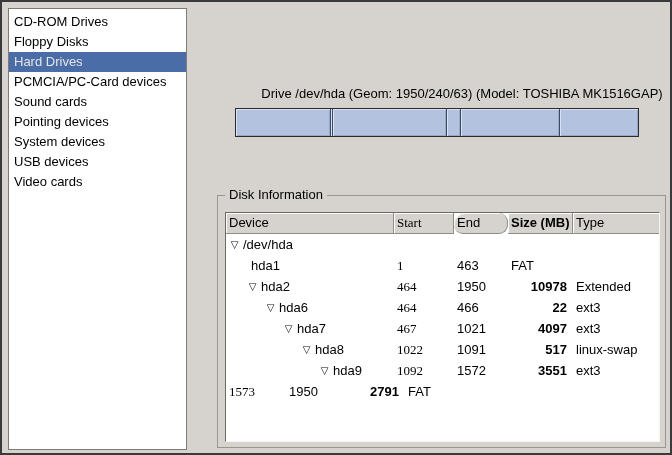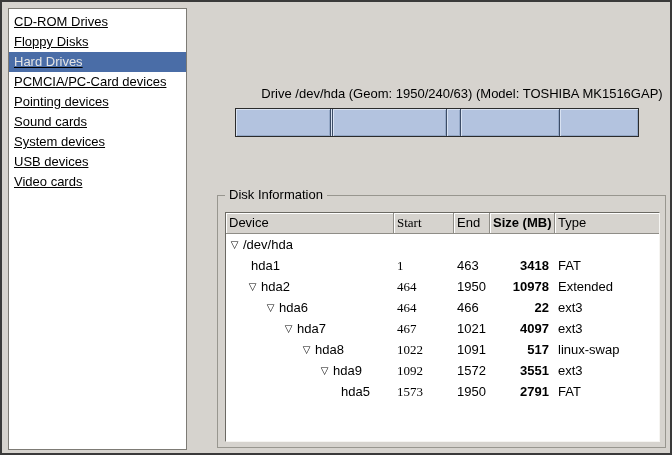--- a/index.html
+++ b/index.html
@@ -19,21 +19,20 @@
   }
 
   
   .sidebar {
     position: absolute; left: 6px; top: 6px;
     width: 179px; height: 442px;
     background: #fff;
     border: 1px solid #7d7b75;
     padding-top: 3px;
     overflow: hidden;
-    text-decoration: underline;
   }
   .sidebar-item {
     height: 20px; line-height: 20px;
     padding-left: 5px;
     white-space: nowrap;
     cursor: default;
   }
   .sidebar-item.selected { background: #4a6da7; color: #e5e5e5; }
 
   
@@ -82,21 +81,21 @@
     border-right: 1px solid #8f8d87;
     border-bottom: 1px solid #8f8d87;
     box-shadow: inset 1px 1px 0 #ffffff;
     padding: 2px 4px 0 3px;
     white-space: nowrap; overflow: hidden;
     cursor: default;
   }
   .th:last-child { border-right: none; }
   .col-device { width: 168px; }
   .col-start  { width: 60px; font-family: Liberation Serif, serif; }
-  .col-end    { width: 36px; }
+  .col-end    { width: 54px; border-radius: 9px; }
   .col-size   { width: 65px; font-weight: bold; }
   .col-type   { flex: 1; }
 
   .trow { display: flex; height: 21px; line-height: 21px; cursor: default; }
   .td { padding: 0 3px; white-space: nowrap; overflow: hidden; }
   .td.num-right { text-align: right; padding-right: 6px; }
 
   .device-cell { display: flex; align-items: center; padding: 0; }
   .expander {
     width: 13px; margin-right: 2px;
@@ -115,22 +114,22 @@
 </head>
 <body>
 
 <div class="window">
 
   <div class="sidebar">
     <div class="sidebar-item">CD-ROM Drives</div>
     <div class="sidebar-item">Floppy Disks</div>
     <div class="sidebar-item selected">Hard Drives</div>
     <div class="sidebar-item">PCMCIA/PC-Card devices</div>
+    <div class="sidebar-item">Sound cards</div>
     <div class="sidebar-item">Pointing devices</div>
-    <div class="sidebar-item">Sound cards</div>
     <div class="sidebar-item">System devices</div>
     <div class="sidebar-item">USB devices</div>
     <div class="sidebar-item">Video cards</div>
   </div>
 
   <div class="drive-title">Drive /dev/hda (Geom: 1950/240/63) (Model: TOSHIBA MK1516GAP)</div>
 
   <div class="part-bar">
       <div class="part-seg" style="width: 23.6%;"></div>
       <div class="part-seg" style="width: 0.5%;"></div>
@@ -165,21 +164,20 @@
       </div>
 
       <div class="trow">
         <div class="td col-device device-cell indent-1">
             <span class="pad"></span>
             <span class="leaf-gap"></span>
             <span>hda1</span>
           </div>
         <div class="td col-start">1</div>
         <div class="td col-end">463</div>
-        <div class="td col-size num-right">3418</div>
         <div class="td col-type">FAT</div>
       </div>
 
       <div class="trow">
         <div class="td col-device device-cell indent-1">
             <span class="pad"></span>
             <span class="expander">▽</span>
             <span>hda2</span>
           </div>
         <div class="td col-start">464</div>
@@ -230,25 +228,20 @@
             <span class="expander">▽</span>
             <span>hda9</span>
           </div>
         <div class="td col-start">1092</div>
         <div class="td col-end">1572</div>
         <div class="td col-size num-right">3551</div>
         <div class="td col-type">ext3</div>
       </div>
 
       <div class="trow">
-        <div class="td col-device device-cell indent-6">
-            <span class="pad"></span>
-            <span class="leaf-gap"></span>
-            <span>hda5</span>
-          </div>
         <div class="td col-start">1573</div>
         <div class="td col-end">1950</div>
         <div class="td col-size num-right">2791</div>
         <div class="td col-type">FAT</div>
       </div>
 
     </div>
   </div>
 
 </div>

